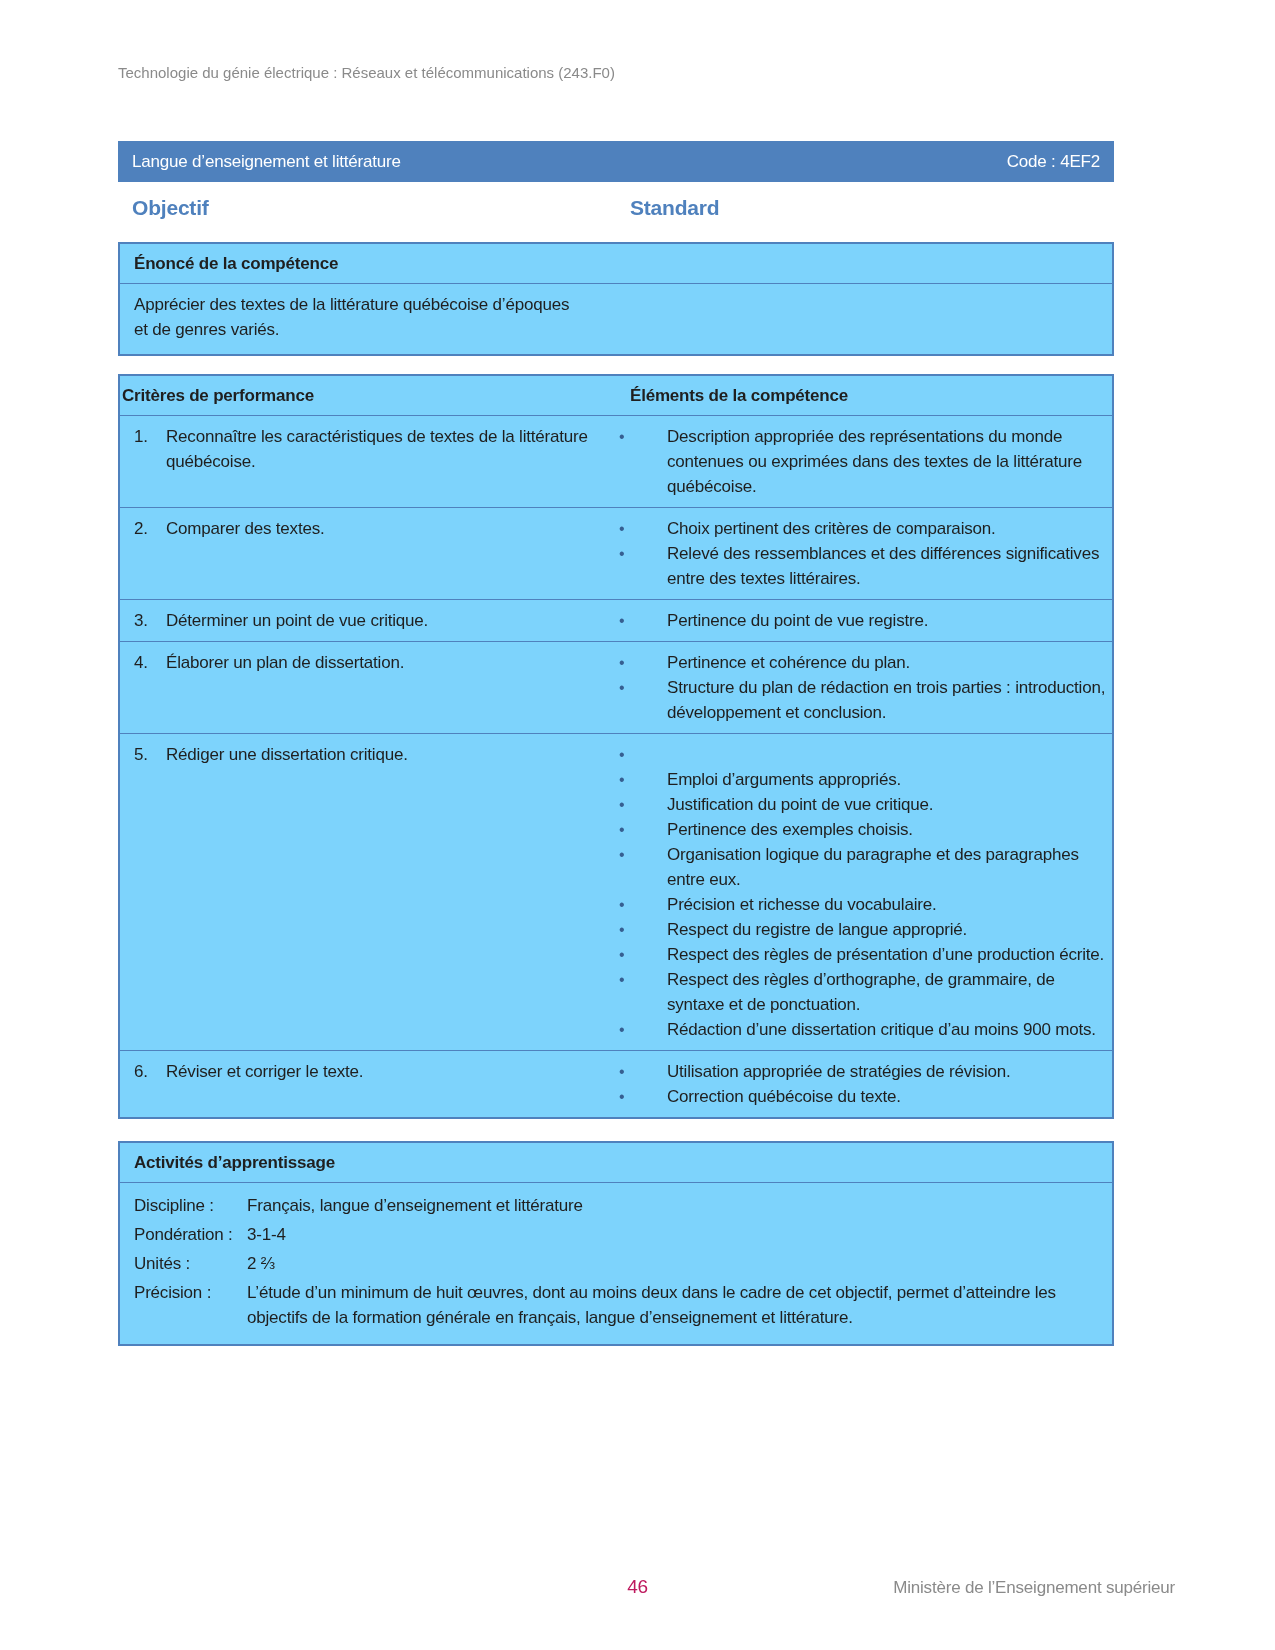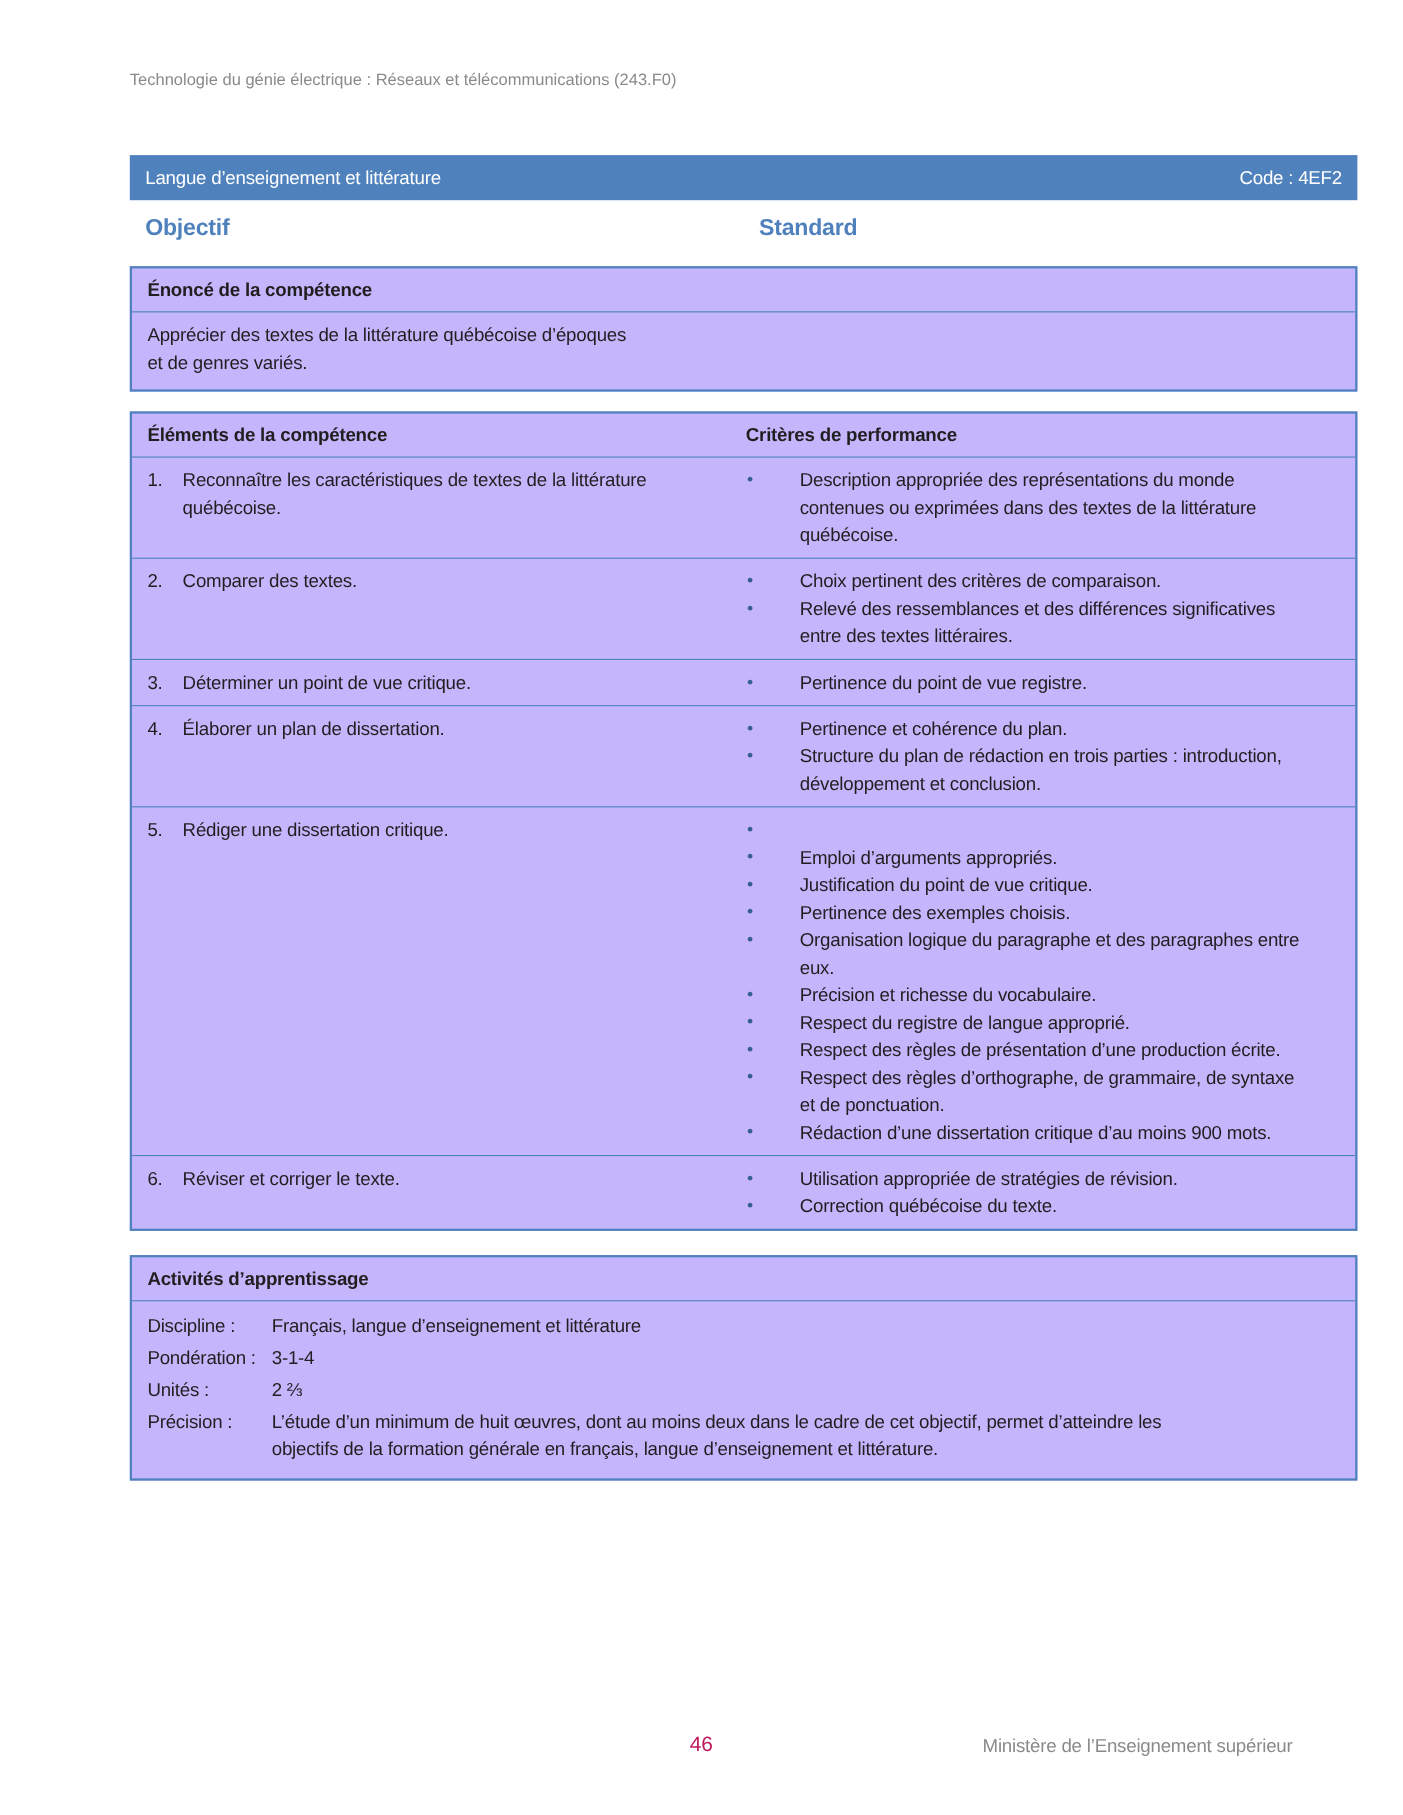--- a/index.html
+++ b/index.html
@@ -10,21 +10,21 @@
     background: #ffffff;
     font-family: "Liberation Sans", sans-serif;
     color: #1f1f1f;
     letter-spacing: -0.2px;
     overflow: hidden;
     box-sizing: border-box;
   }
   .content {
     position: absolute;
     left: 118px;
-    width: 1116px;
+    width: 996px;
     top: 0;
   }
   .doc-header {
     margin-top: 64px;
     font-size: 15px;
     color: #8a8a8a;
     letter-spacing: 0;
   }
   .banner {
     margin-top: 60px;
@@ -46,21 +46,21 @@
   .col-heads .head {
     font-size: 21px;
     font-weight: bold;
     color: #4f81bd;
     padding-left: 14px;
   }
   .box {
     border: 2px solid #4f81bd;
     margin-top: 22px;
     box-sizing: border-box;
-    background: #c4b5fd;
+    background: #7dd3fc;
   }
   .box-header {
     font-weight: bold;
     font-size: 17px;
     padding: 10px 14px 9px 14px;
     border-bottom: 1px solid #4f81bd;
   }
   .enonce-body { padding: 8px 14px 12px 14px; font-size: 17px; line-height: 25px; }
   .enonce-body .etext { max-width: 445px; }
 
@@ -139,22 +139,22 @@
 
     <div class="box">
       <div class="box-header">Énoncé de la compétence</div>
       <div class="enonce-body">
         <div class="etext">Apprécier des textes de la littérature québécoise d’époques et de genres variés.</div>
       </div>
     </div>
 
     <div class="box ctable">
       <div class="trow thead">
+        <div class="tcell right">Critères de performance</div>
         <div class="tcell left">Éléments de la compétence</div>
-        <div class="tcell right">Critères de performance</div>
       </div>
       <div id="table-rows">
   <div class="trow">
     <div class="tcell left">
       <div class="elem">
         <span class="num">1.</span>
         <span class="eltext">Reconnaître les caractéristiques de textes de la littérature québécoise.</span>
       </div>
     </div>
     <div class="tcell right">

